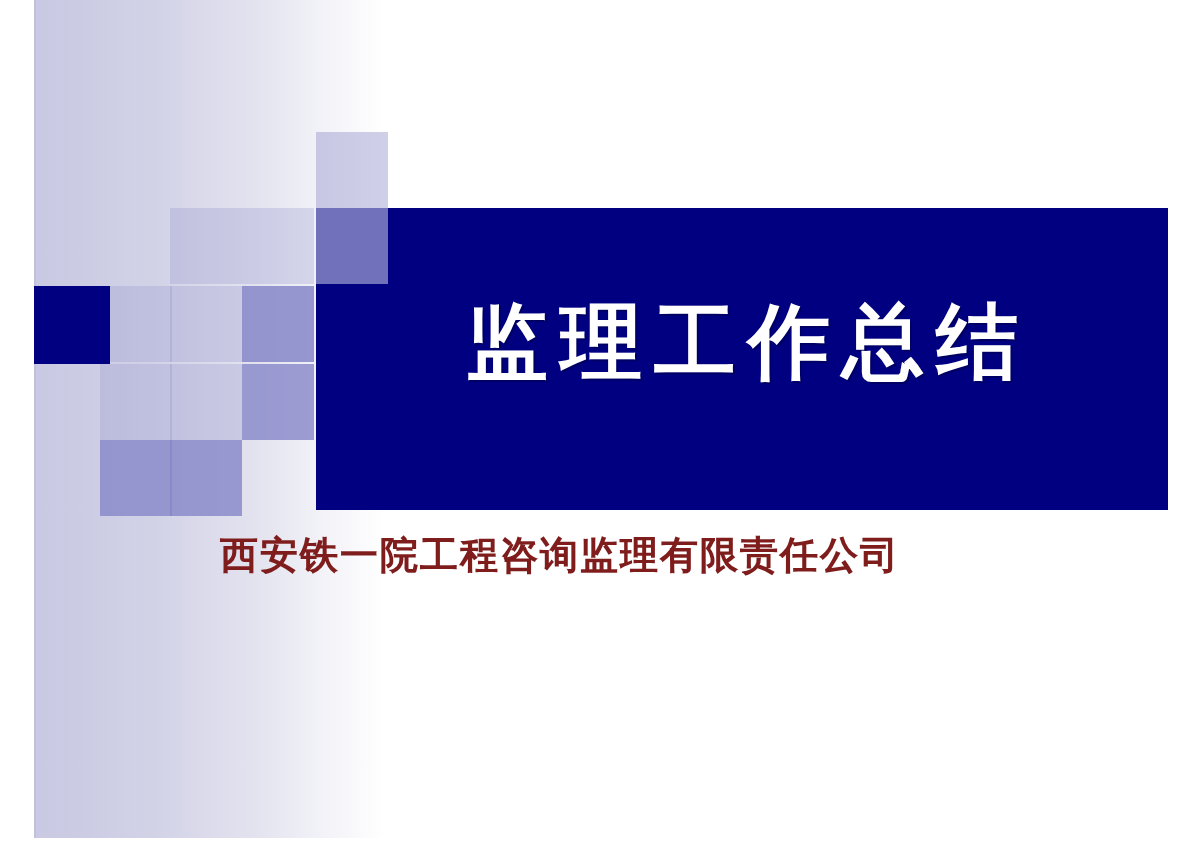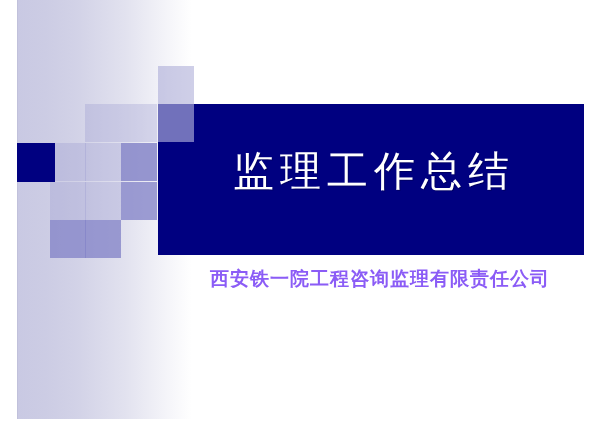--- a/index.html
+++ b/index.html
@@ -87,36 +87,36 @@
   
   .title {
     position: absolute;
     left: 158px;
     top: 146px;
     width: 426px;
     text-align: center;
     color: #ffffff;
     font-family: "Liberation Serif", "DejaVu Serif", serif;
     font-size: 41px;
-    font-weight: normal;
+    font-weight: bold;
     letter-spacing: 6px;
     line-height: 50px;
     text-indent: 6px;
     white-space: nowrap;
     text-shadow: 1px 1px 0 rgba(0,0,50,0.35);
   }
 
   
   .subtitle {
     position: absolute;
     left: 110px;
     top: 262px;
     width: 440px;
-    text-align: right;
-    color: #8b5cf6;
+    text-align: left;
+    color: #7f1d1d;
     font-family: "Liberation Serif", "DejaVu Serif", serif;
     font-size: 19px;
     font-weight: bold;
     line-height: 33px;
     letter-spacing: 1px;
     white-space: nowrap;
   }
   .subtitle .line {
     display: block;
   }

